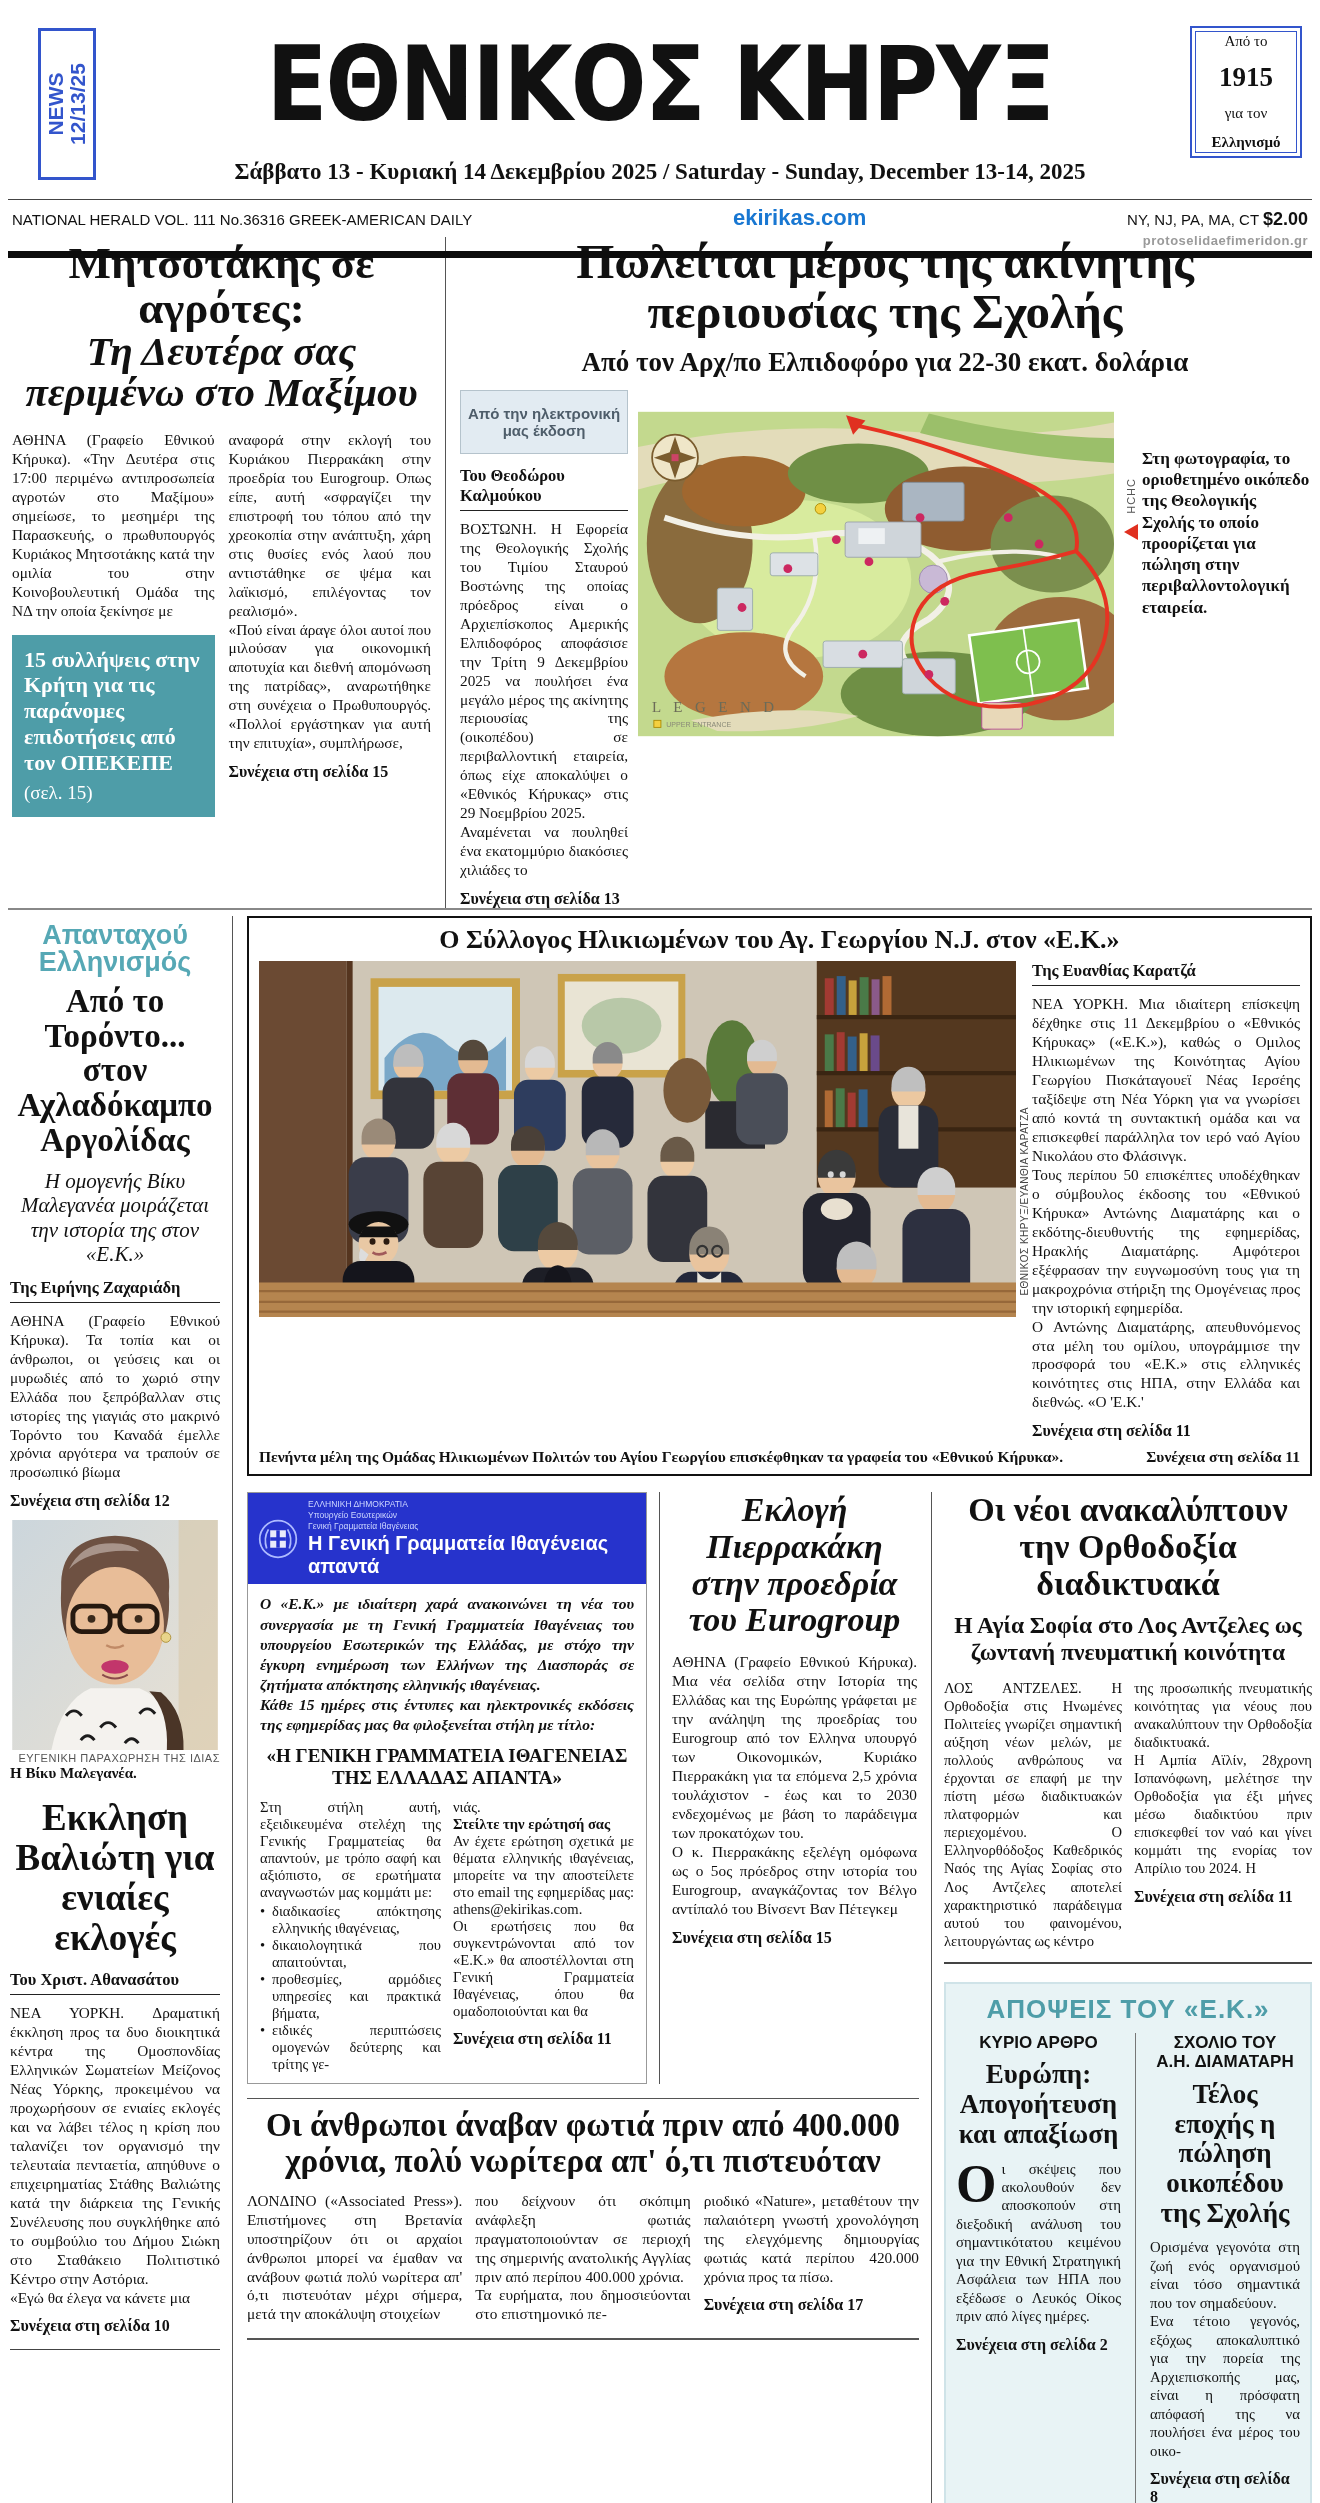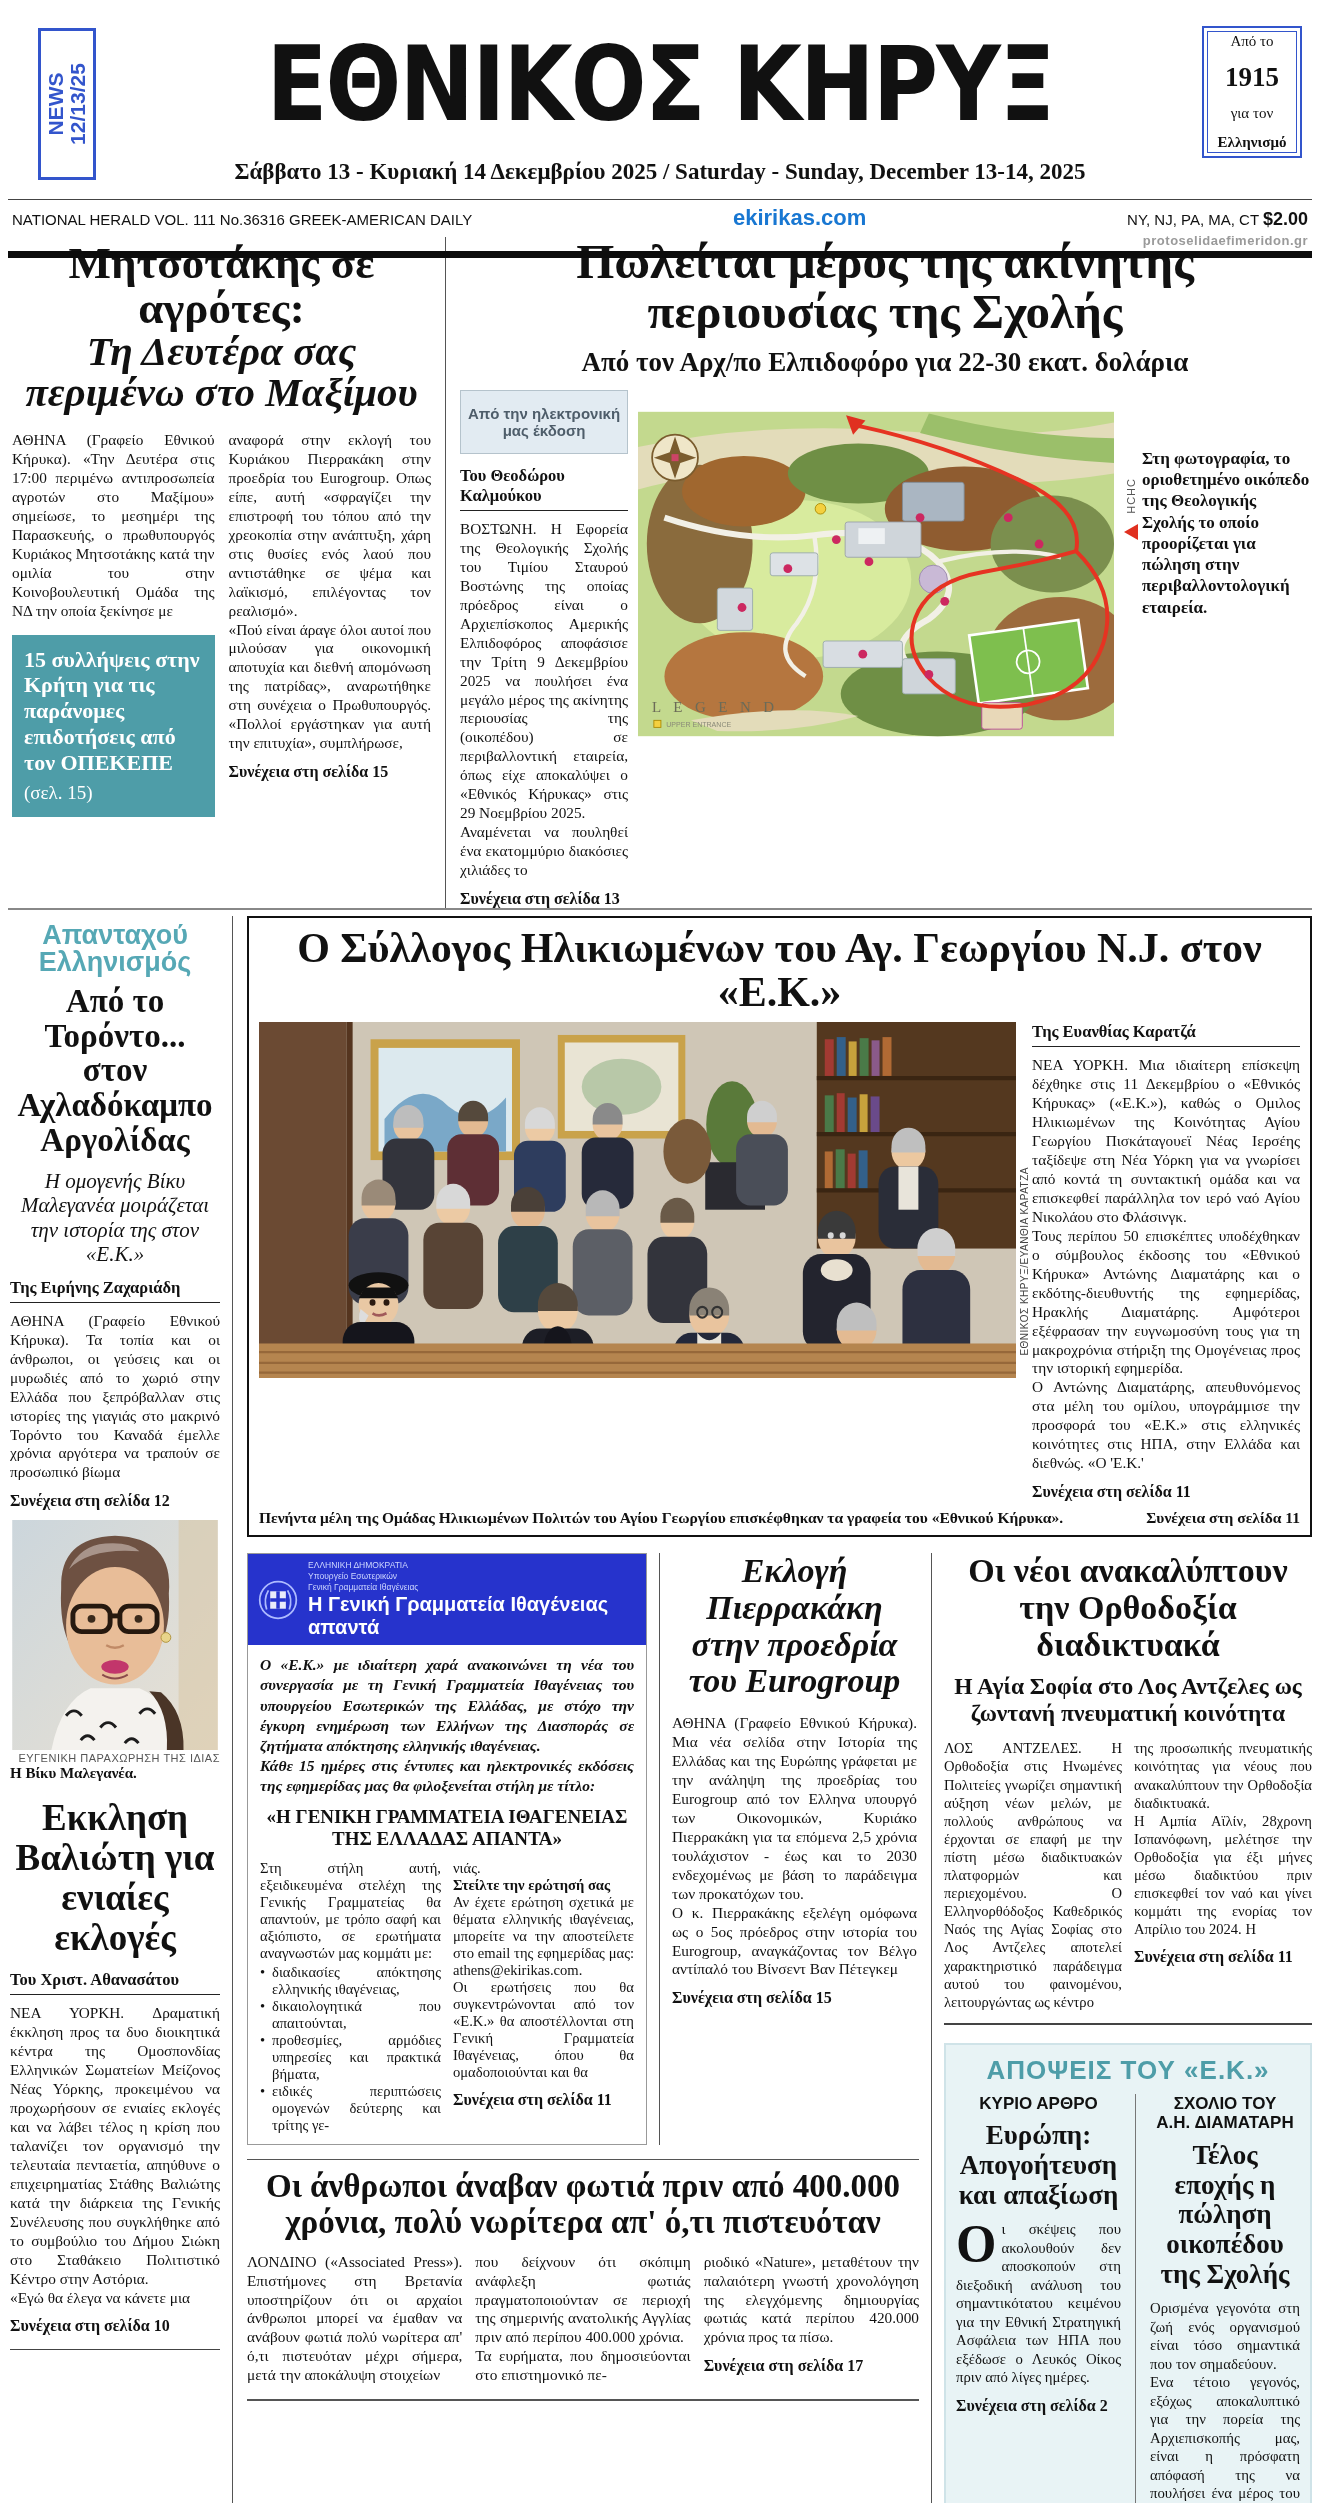--- a/index.html
+++ b/index.html
@@ -5,21 +5,21 @@
   * { margin:0; padding:0; box-sizing:border-box; }
   body { background:#777; font-family:"Liberation Serif", serif; color:#111; }
   .page { width:1320px; min-height:2503px; margin:0 auto; background:#fff; position:relative; padding:0 8px 40px 8px; }
 
   
   .masthead { position:relative; height:225px; }
   .news-box { position:absolute; left:30px; top:28px; width:58px; height:152px; border:3px solid #35c; display:flex; align-items:center; justify-content:center; }
   .news-box .rot { transform:rotate(-90deg); white-space:nowrap; color:#35c; font-family:"Liberation Sans",sans-serif; font-weight:bold; font-size:21px; line-height:1.05; text-align:center; }
   .mast-title { text-align:center; padding-top:22px; font-family:"DejaVu Sans",sans-serif; font-weight:900; font-size:92px; letter-spacing:-2px; transform:scale(.97,1.12); transform-origin:center top; white-space:nowrap; }
   .dateline { text-align:center; font-weight:bold; font-size:23px; margin-top:30px; }
-  .since-box { position:absolute; right:10px; top:26px; width:100px; height:132px; border:2px solid #35c; outline:1px solid #35c; outline-offset:-6px; display:flex; flex-direction:column; align-items:center; justify-content:center; gap:12px; font-size:15px; }
+  .since-box { position:absolute; right:10px; top:26px; width:112px; height:132px; border:2px solid #35c; outline:1px solid #35c; outline-offset:-6px; display:flex; flex-direction:column; align-items:center; justify-content:center; gap:12px; font-size:15px; }
   .since-box .yr { font-size:27px; font-weight:bold; }
   .since-box .b { font-weight:bold; }
   .info-line { border-top:1px solid #444; margin-top:14px; padding:5px 4px 2px 4px; display:flex; align-items:baseline; font-family:"Liberation Sans",sans-serif; font-size:15px; }
   .info-line .mid { flex:1; text-align:center; color:#1877d2; font-weight:bold; font-size:22px; }
   .info-line .right b { font-size:18px; }
   .watermark { text-align:right; color:#9a9a9a; font-family:"Liberation Sans",sans-serif; font-weight:bold; font-size:13px; padding-right:4px; letter-spacing:.5px; }
   .black-bar { height:7px; background:#0c0c0c; margin-top:3px; }
 
   
   .jtext { font-size:15.3px; line-height:1.24; text-align:justify; }
@@ -55,21 +55,21 @@
   .sect-teal { color:#56a8b5; font-family:"Liberation Sans",sans-serif; font-weight:bold; font-size:27px; line-height:1.0; text-align:center; }
   .toronto h1 { text-align:center; font-size:33px; line-height:1.05; margin-top:8px; }
   .toronto .sub { text-align:center; font-style:italic; font-size:21px; line-height:1.15; margin-top:12px; }
   .toronto .byline, .valiotis .byline { margin-top:12px; }
   .photo-credit { font-family:"Liberation Sans",sans-serif; font-size:11px; color:#555; text-align:right; letter-spacing:.5px; margin-top:2px; }
   .valiotis h1 { text-align:center; font-size:37px; line-height:1.08; margin:16px 0 4px 0; }
   .colA-rule { border-bottom:1.5px solid #444; margin:14px 0 0 0; }
 
   
   .syl-box { border:2px solid #111; padding:6px 10px 8px 10px; }
-  .syl-box h1 { text-align:center; font-size:42px; line-height:1.05; padding:2px 0 8px 0; }
+  .syl-box h1 { text-align:center; font-size:26px; line-height:1.05; padding:2px 0 8px 0; }
   .syl-content { display:grid; grid-template-columns:1fr 16px 268px; }
   .syl-article { font-size:15.3px; }
   .syl-caption { display:flex; justify-content:space-between; gap:16px; margin-top:8px; font-weight:bold; font-size:15.5px; }
 
   
   .mid-grid { display:grid; grid-template-columns:1fr 368px; column-gap:12px; margin-top:16px; }
   .mid-left { border-right:1px solid #555; padding-right:12px; }
   .rowA { display:grid; grid-template-columns:400px 1fr; column-gap:12px; }
   .citiz { border:1px solid #999; }
   .citiz-head { background:#2633cc; color:#fff; padding:6px 10px; display:flex; gap:10px; align-items:center; min-height:74px; }

